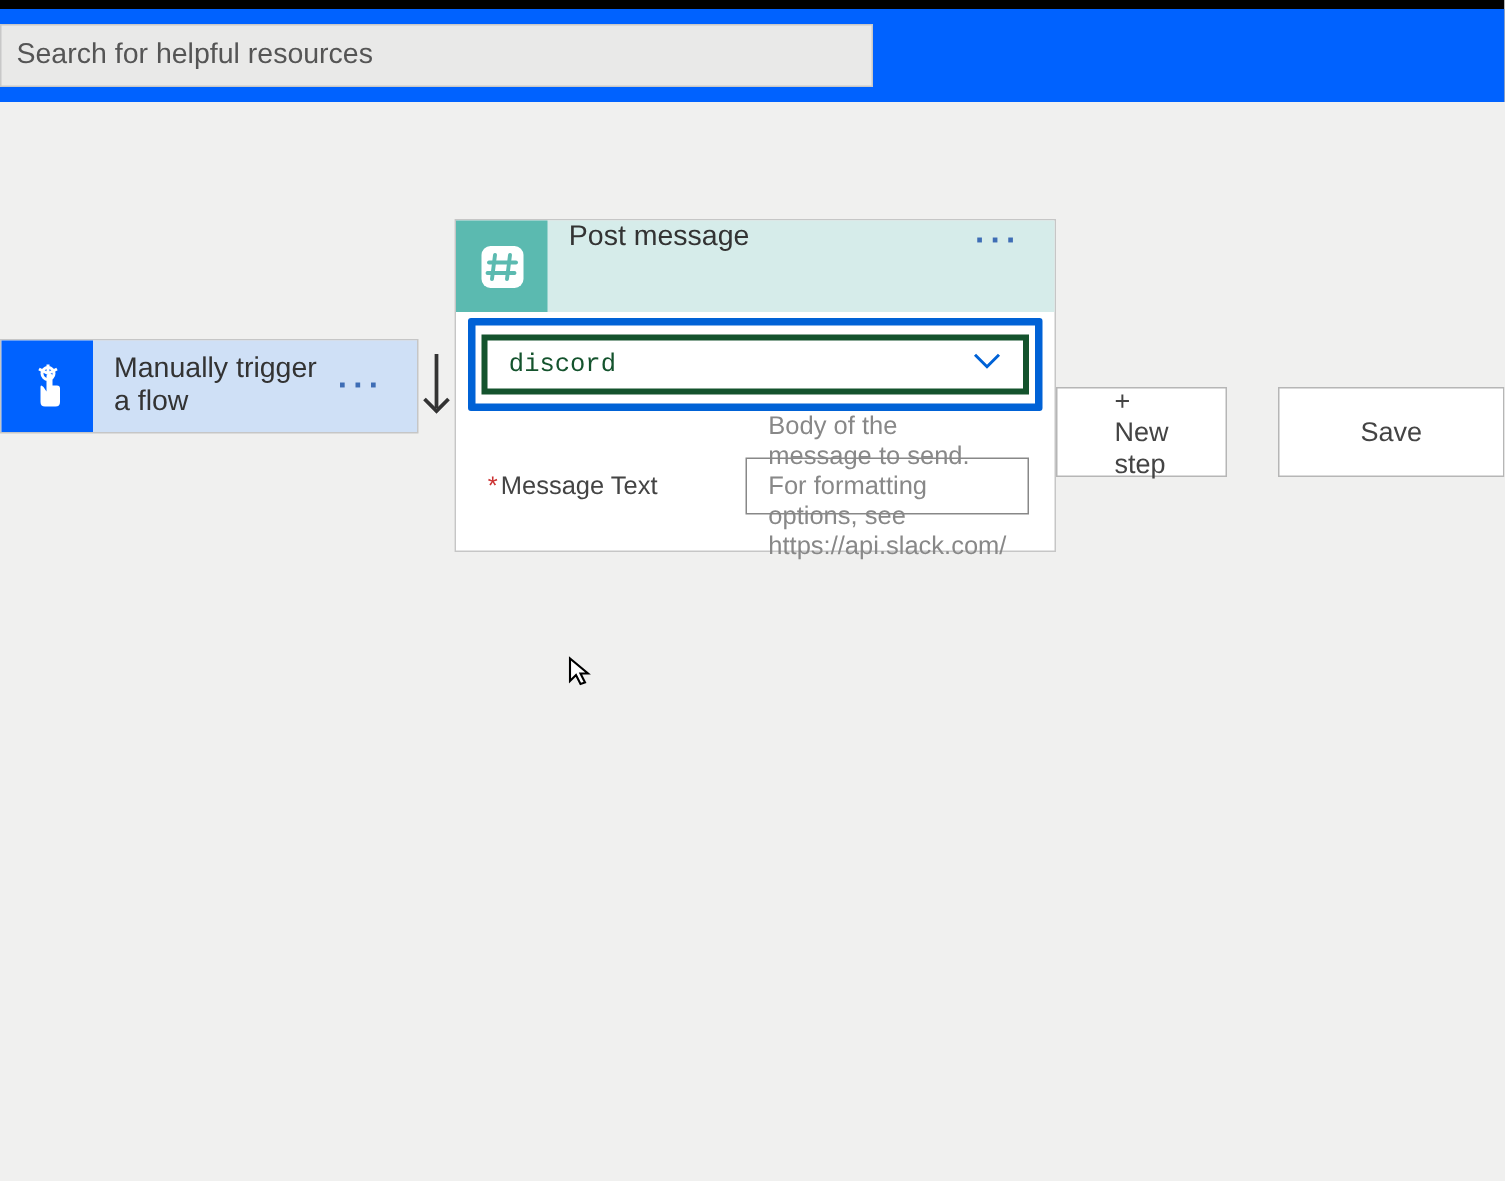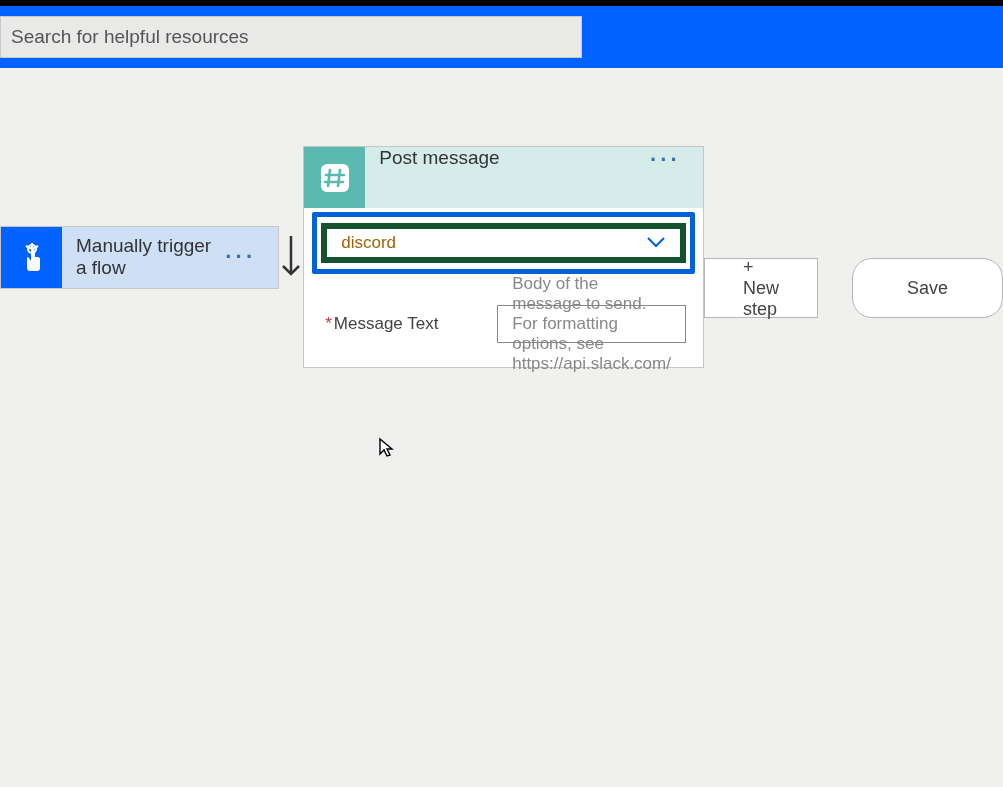--- a/index.html
+++ b/index.html
@@ -27,30 +27,30 @@
   
   .card-body { padding: 4px 8px 18px 8px; }
   
   .field-row { display: flex; align-items: center; }
   .highlighted-row { border: 5px solid #0062d6; border-radius: 2px; padding: 6px 4px; margin-bottom: 4px; }
   .plain-row { padding: 6px 9px; margin-top: 25px; }
   
   .field-label { width: 176px; font-size: 17px; color: #444; padding-left: 4px; }
   .req-star { color: #c33; margin-right: 2px; }
   
-  .dropdown-box { flex: 1; height: 40px; border: 6px solid #14532d; background: #fff; display: flex; align-items: center; padding: 0 14px; font-size: 17px; color: #a16207; position: relative; }
+  .dropdown-box { flex: 1; height: 40px; border: 4px solid #14532d; background: #fff; display: flex; align-items: center; padding: 0 14px; font-size: 17px; color: #14532d; position: relative; font-family: Liberation Mono, monospace; }
   .dropdown-chevron { position: absolute; right: 14px; top: 50%; transform: translateY(-50%); color: #0062d6; }
   
   .text-input-box { flex: 1; height: 38px; border: 1px solid #888; background: #fff; display: flex; align-items: center; padding: 0 14px; font-size: 17px; color: #888; }
   
   .adv-options { color: #0062d6; font-size: 17px; padding: 14px 0 0 14px; display: flex; align-items: center; gap: 8px; cursor: pointer; width: fit-content; }
   
   .footer-buttons { margin-top: 62px; display: flex; gap: 34px; }
   .btn { height: 60px; border: 1px solid #b6b6b6; background: #fff; font-size: 18px; color: #444; padding: 0 38px; cursor: pointer; display: flex; align-items: center; justify-content: center; }
-  .btn.save { padding: 4px 54px; border-radius: 20px; }
+  .btn.save { padding: 4px 54px; }
   
   .cursor-img { position: absolute; left: 378px; top: 437px; pointer-events: none; }
 </style>
 </head>
 <body>
 
 <div class="topbar-wrap">
   <div class="topbar">
     <div class="search-box">
       <span>Search for helpful resources</span>

